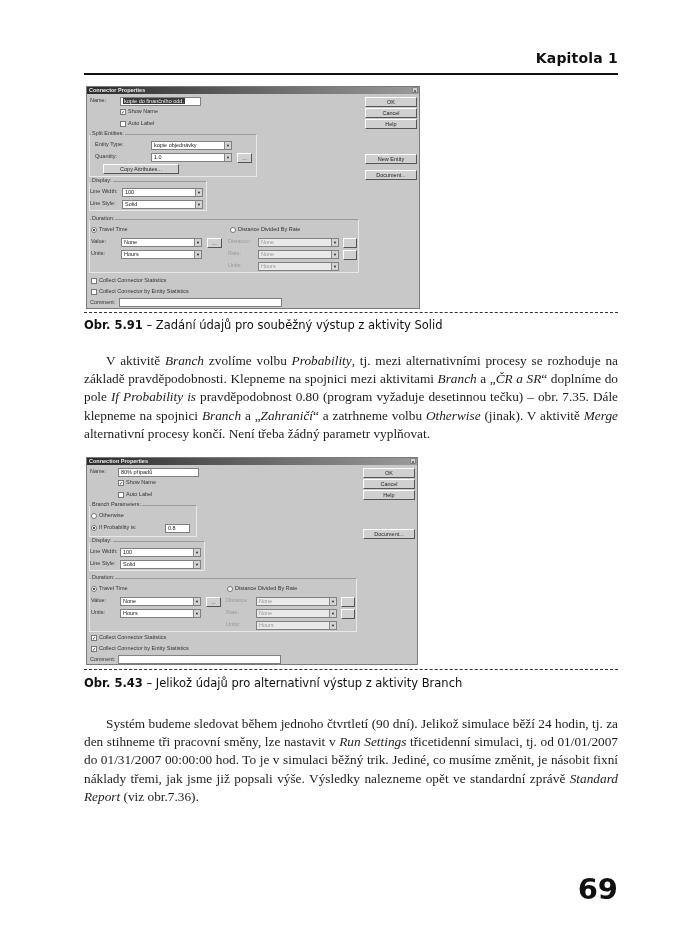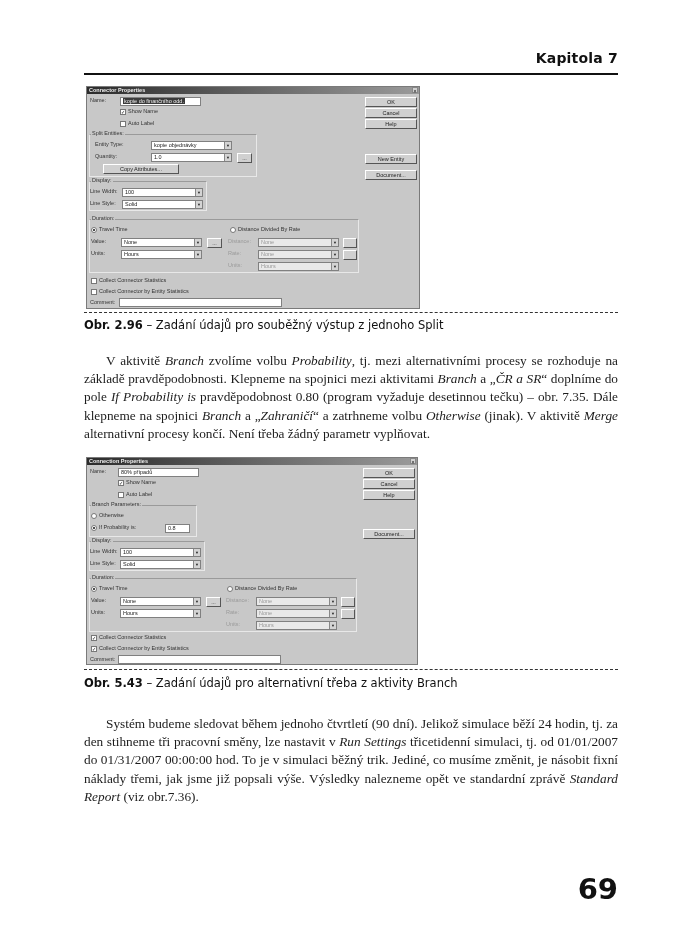--- a/index.html
+++ b/index.html
@@ -42,21 +42,21 @@
   .para { position: absolute; left: 84px; width: 534px; font-size: 13.3px; line-height: 18.2px; text-align: justify; color: #1c1c1c; }
   .para i { font-style: italic; }
   .para .indent { display: inline-block; width: 22px; }
 
   .page-number { position: absolute; left: 540px; top: 872px; width: 78px; text-align: right;
     font-family: "DejaVu Sans", sans-serif; font-weight: bold; font-size: 29px; color: #111; }
 </style>
 </head>
 <body>
 
-<div class="chapter-header">Kapitola 7</div>
+<div class="chapter-header">Kapitola 1</div>
 <div class="header-rule"></div>
 
 <div class="dialog" style="left:86px; top:86px; width:334px; height:223px;">
   <div class="titlebar">Connector Properties</div>
   <div class="close-x">×</div>
 
   <span class="lbl" style="left:3px; top:10px;">Name:</span>
   <div class="field sel" style="left:33px; top:10px; width:81px;"><span class="hl">kopie do finančního odd.</span></div>
 
   <div class="chk" style="left:33px; top:22px;">✓</div>
@@ -108,21 +108,21 @@
   <div class="field" style="left:32px; top:211px; width:163px;"></div>
 
   <div class="btn" style="left:278px; top:10px; width:52px;">OK</div>
   <div class="btn" style="left:278px; top:21px; width:52px;">Cancel</div>
   <div class="btn" style="left:278px; top:32px; width:52px;">Help</div>
   <div class="btn" style="left:278px; top:67px; width:52px;">New Entity</div>
   <div class="btn" style="left:278px; top:83px; width:52px;">Document...</div>
 </div>
 
 <div class="dash" style="top:312px;"></div>
-<div class="caption" style="top:318px;"><b>Obr. 2.96</b><span> – Zadání údajů pro souběžný výstup z jednoho Split</span></div>
+<div class="caption" style="top:318px;"><b>Obr. 5.91</b><span> – Zadání údajů pro souběžný výstup z aktivity Solid</span></div>
 
 <div class="para" style="top:352px;"><span class="indent"></span><span>V aktivitě </span><i>Branch</i><span> zvolíme volbu </span><i>Probability</i><span>, tj. mezi alternativními procesy se rozhoduje na základě pravděpodobnosti. Klepneme na spojnici mezi aktivitami </span><i>Branch</i><span> a „</span><i>ČR a SR</i><span>“ doplníme do pole </span><i>If Probability is</i><span> pravděpodobnost 0.80 (program vyžaduje desetinnou tečku) – obr. 7.35. Dále klepneme na spojnici </span><i>Branch</i><span> a „</span><i>Zahraničí</i><span>“ a zatrhneme volbu </span><i>Otherwise</i><span> (jinak). V aktivitě </span><i>Merge</i><span> alternativní procesy končí. Není třeba žádný parametr vyplňovat.</span></div>
 
 <div class="dialog" style="left:86px; top:457px; width:332px; height:208px;">
   <div class="titlebar">Connection Properties</div>
   <div class="close-x">×</div>
 
   <span class="lbl" style="left:3px; top:10px;">Name:</span>
   <div class="field" style="left:31px; top:10px; width:81px;">80% případů</div>
 
@@ -173,17 +173,17 @@
   <span class="lbl" style="left:3px; top:198px;">Comment:</span>
   <div class="field" style="left:31px; top:197px; width:163px;"></div>
 
   <div class="btn" style="left:276px; top:10px; width:52px;">OK</div>
   <div class="btn" style="left:276px; top:21px; width:52px;">Cancel</div>
   <div class="btn" style="left:276px; top:32px; width:52px;">Help</div>
   <div class="btn" style="left:276px; top:71px; width:52px;">Document...</div>
 </div>
 
 <div class="dash" style="top:669px;"></div>
-<div class="caption" style="top:676px;"><b>Obr. 5.43</b><span> – Zadání údajů pro alternativní třeba z aktivity Branch</span></div>
+<div class="caption" style="top:676px;"><b>Obr. 5.43</b><span> – Jelikož údajů pro alternativní výstup z aktivity Branch</span></div>
 
 <div class="para" style="top:715px;"><span class="indent"></span><span>Systém budeme sledovat během jednoho čtvrtletí (90 dní). Jelikož simulace běží 24 hodin, tj. za den stihneme tři pracovní směny, lze nastavit v </span><i>Run Settings</i><span> třicetidenní simulaci, tj. od 01/01/2007 do 01/31/2007 00:00:00 hod. To je v simulaci běžný trik. Jediné, co musíme změnit, je násobit fixní náklady třemi, jak jsme již popsali výše. Výsledky nalezneme opět ve standardní zprávě </span><i>Standard Report</i><span> (viz obr.7.36).</span></div>
 
 <div class="page-number">69</div>
 
 </body></html>

